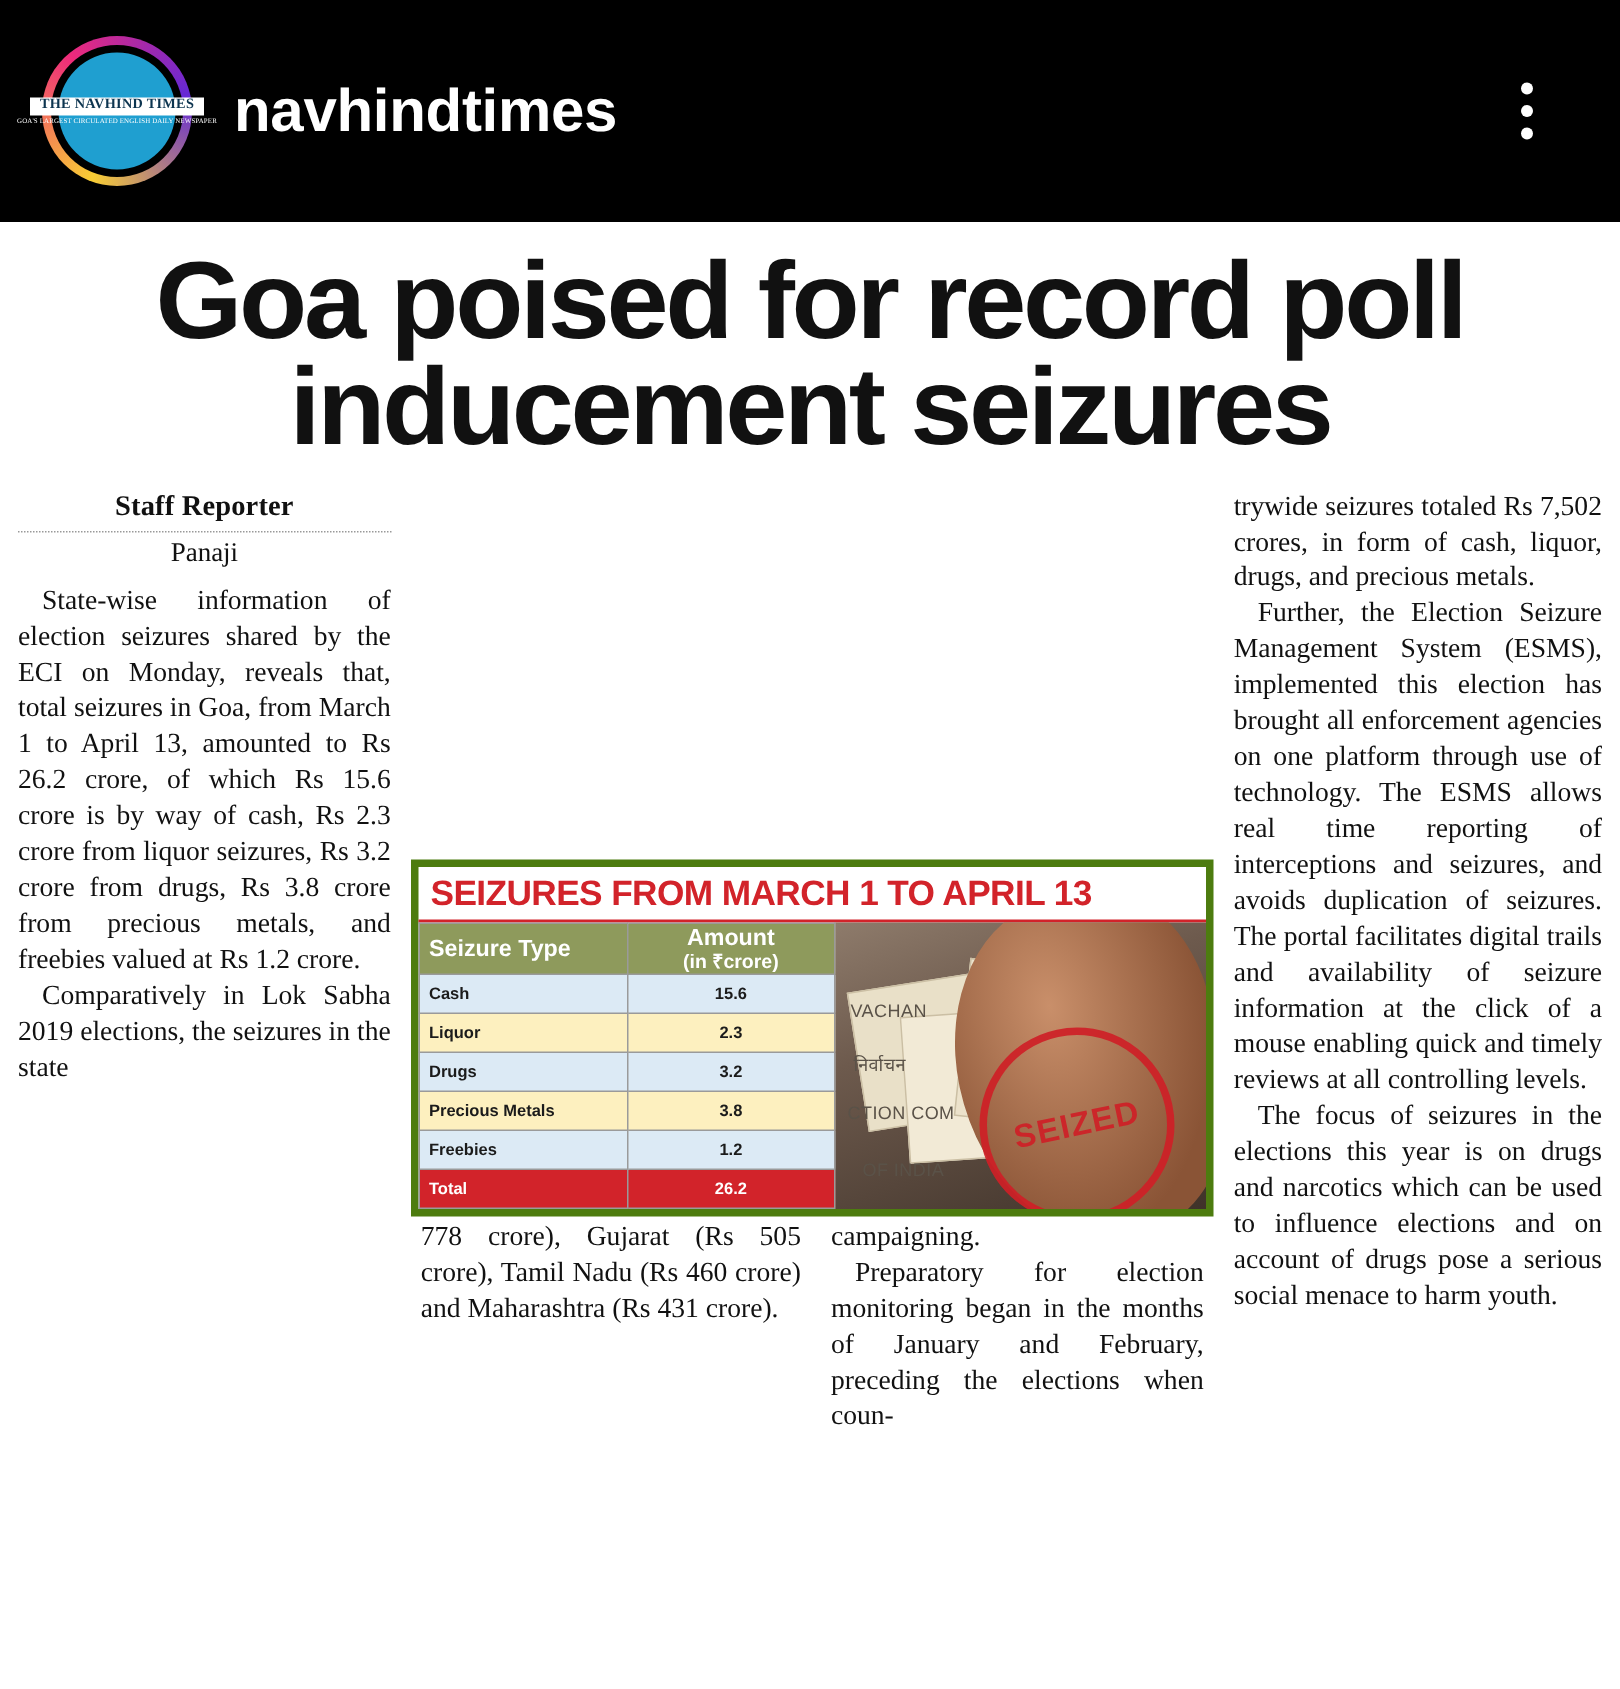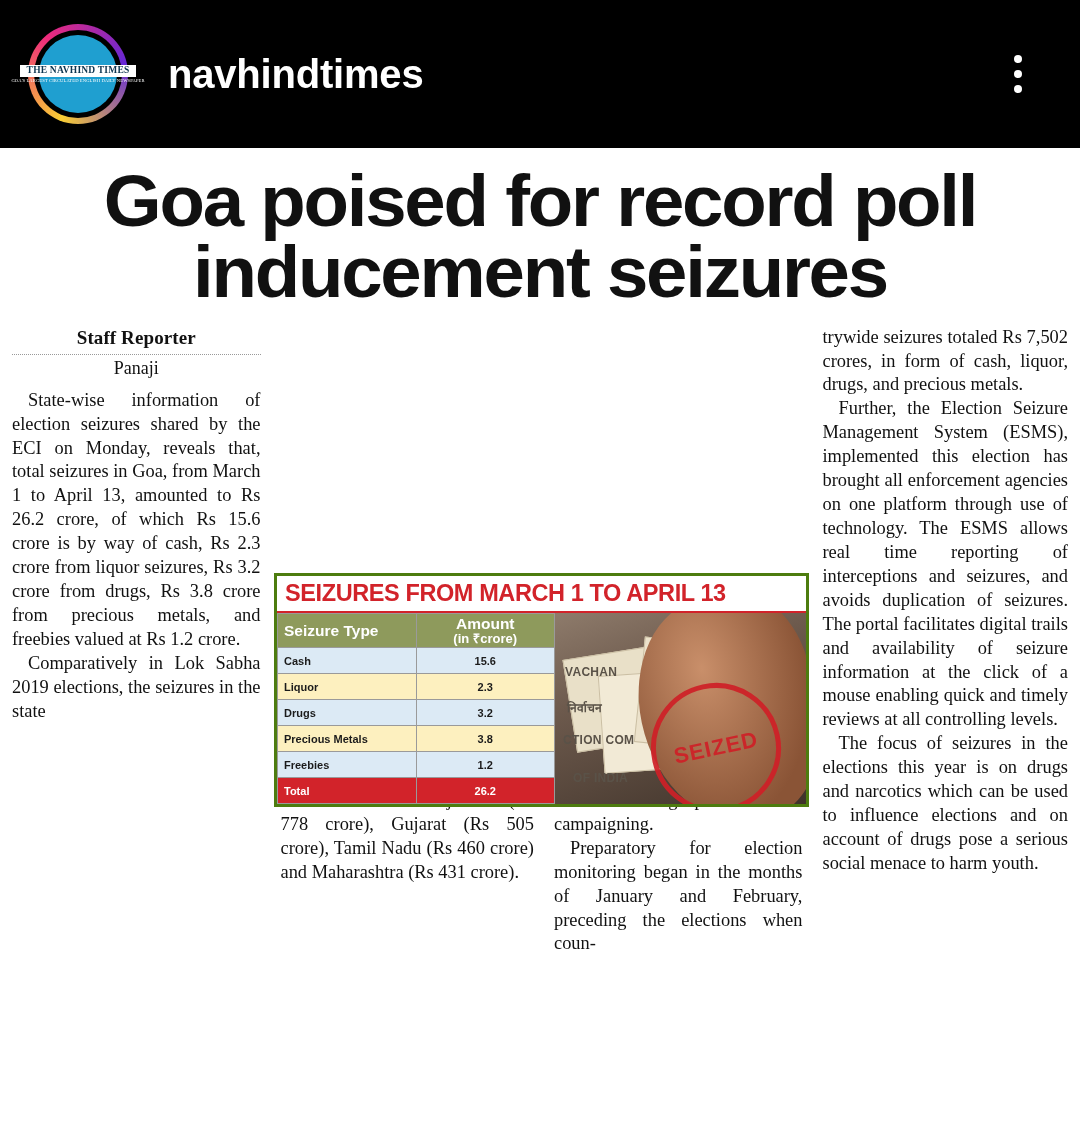--- a/index.html
+++ b/index.html
@@ -70,21 +70,21 @@
     font-size: 4.6px;
     margin-top: 2px;
     letter-spacing: .1px;
     white-space: nowrap;
   }
   .ig-handle {
     color: #ffffff;
     font-family: "Liberation Sans", sans-serif;
     font-size: 40px;
     font-weight: bold;
-    margin-left: 40px;
+    margin-left: 28px;
     letter-spacing: -0.2px;
   }
   .ig-menu {
     margin-left: auto;
     margin-right: 30px;
     display: flex;
     flex-direction: column;
     gap: 7px;
     align-items: center;
     justify-content: center;
@@ -156,21 +156,21 @@
     font-size: 18px;
     margin-bottom: 8px;
   }
 
   
   .infographic {
     position: absolute;
     left: 274px;
     top: 425px;
     width: 535px;
-    border: 3px solid #4d7c0f;
+    border: 5px solid #4d7c0f;
     background: #ffffff;
     box-sizing: border-box;
   }
   .info-title {
     font-family: "Liberation Sans", sans-serif;
     font-weight: bold;
     font-size: 23.5px;
     color: #d2232a;
     padding: 4px 6px 4px 8px;
     letter-spacing: -0.4px;
@@ -235,21 +235,21 @@
     border: 1px solid #cbbfa4;
   }
   .photo .note.n1 { left: 14px;  top: 36px;  width: 130px; height: 92px; transform: rotate(-9deg); background:#e9e0c8; }
   .photo .note.n2 { left: 46px;  top: 58px;  width: 140px; height: 96px; transform: rotate(-4deg); background:#f2ead6; }
   .photo .note.n3 { left: 84px;  top: 30px;  width: 128px; height: 104px; transform: rotate(6deg); background:#ece2cb; }
   .photo .txt {
     position: absolute;
     color: #5a5248;
     font-family: "Liberation Sans", sans-serif;
     font-size: 12px;
-    font-weight: bold;
+    font-weight: normal;
     letter-spacing: .3px;
   }
   .photo .t1 { left: 10px; top: 52px; }
   .photo .t2 { left: 12px; top: 86px; }
   .photo .t3 { left: 8px;  top: 120px; }
   .photo .t4 { left: 18px; top: 158px; }
   .photo .seal {
     position: absolute;
     left: 96px;
     top: 70px;

